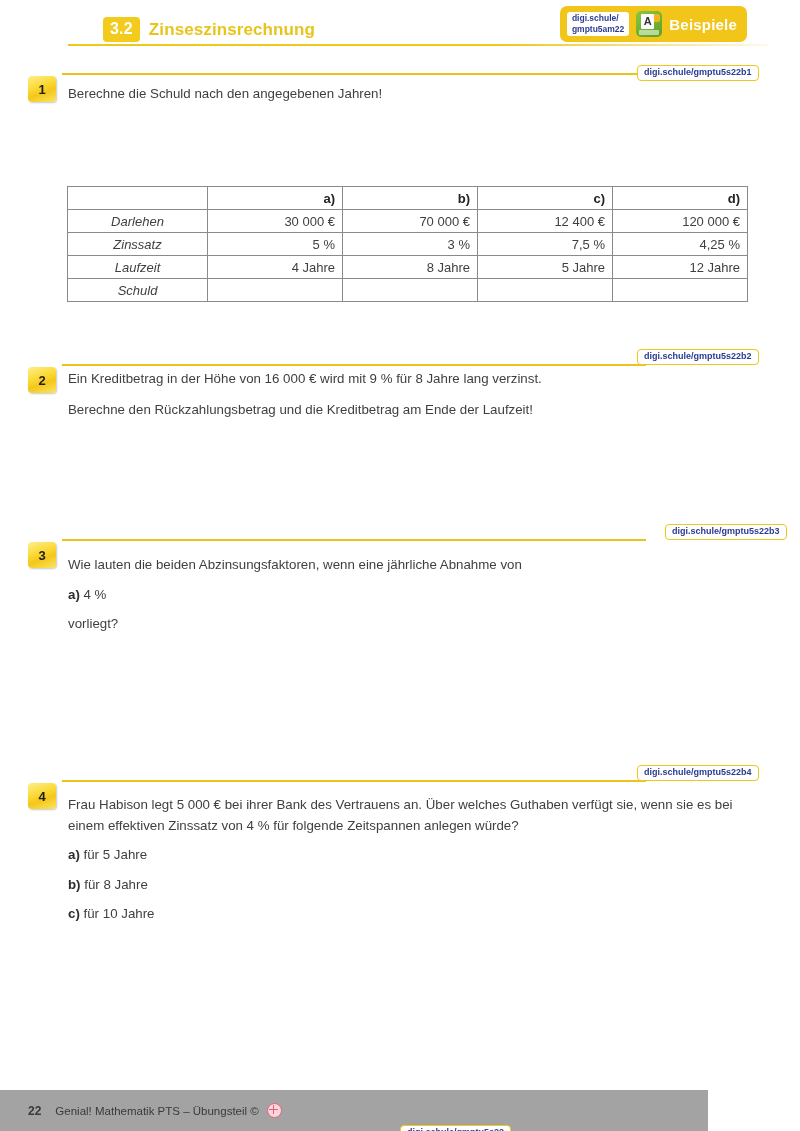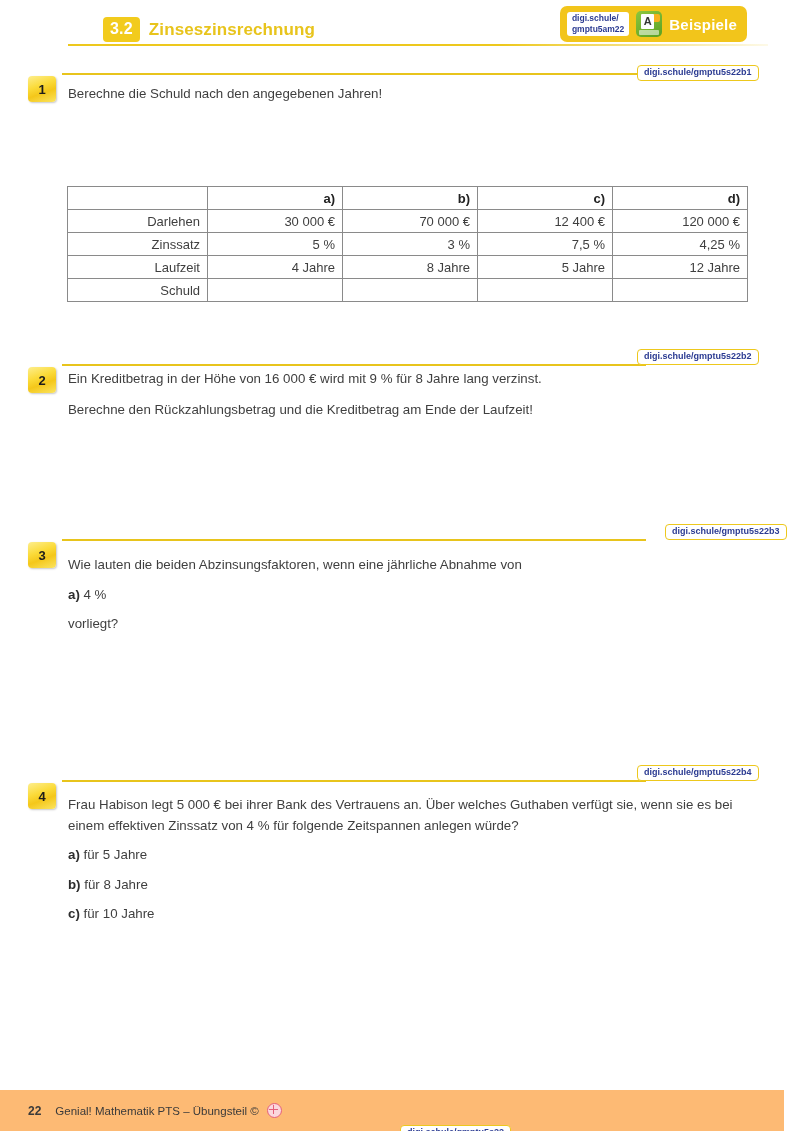--- a/index.html
+++ b/index.html
@@ -191,30 +191,30 @@
     border: 1px solid #8a8a8a;
     height: 23px;
     padding: 0 7px;
     font-weight: normal;
     box-sizing: border-box;
   }
   .data-table .col-label { width: 140px; text-align: left; }
   .data-table .col-val   { width: 135px; text-align: right; }
   .data-table thead th { text-align: left; font-weight: bold; color: #222; }
   .data-table thead th.col-label { border-right: 1px solid #8a8a8a; }
-  .data-table tbody td.col-label { text-align: right; }
+  .data-table tbody td.col-label { text-align: center; font-style: italic; }
 
   
   .footer {
     position: absolute;
     left: 0;
     bottom: 0;
-    width: 784px;
+    width: 708px;
     height: 41px;
-    background: #fdba74;
+    background: #a3a3a3;
   }
   .footer-inner {
     position: absolute;
     left: 28px;
     top: 0;
     height: 41px;
     display: flex;
     align-items: center;
     gap: 14px;
   }

